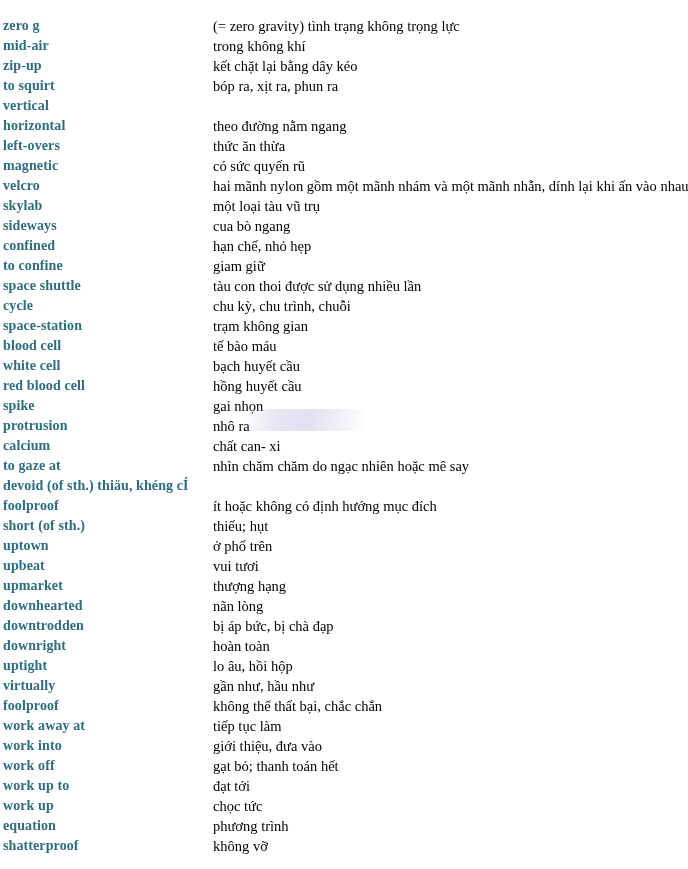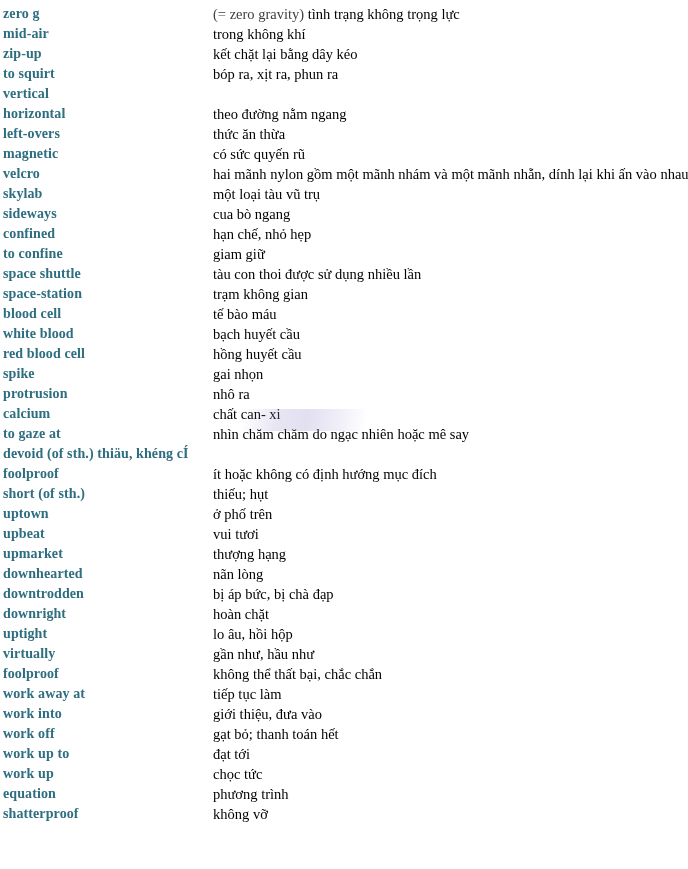--- a/index.html
+++ b/index.html
@@ -11,21 +11,21 @@
   body {
     width: 688px;
     height: 869px;
     overflow: hidden;
     font-family: "Liberation Serif", "DejaVu Serif", serif;
     -webkit-font-smoothing: none;
   }
   #glossary {
     position: relative;
     width: 688px;
-    padding-top: 4px;
+    padding-top: 16px;
     box-sizing: border-box;
   }
   .entry-row {
     position: relative;
     height: 20px;
     line-height: 20px;
     white-space: nowrap;
     overflow: visible;
   }
   .term {
@@ -39,21 +39,21 @@
   }
   .definition {
     position: absolute;
     left: 213px;
     top: 0;
     font-size: 14.5px;
     color: #000000;
     font-weight: normal;
   }
   .definition .alt {
-    color: #404040;
+    color: #000000;
   }
   .smudge {
     position: absolute;
     left: 243px;
     top: 409px;
     width: 122px;
     height: 22px;
     background: linear-gradient(100deg,
         rgba(150,140,205,0.00) 0%,
         rgba(150,140,205,0.22) 28%,
@@ -116,29 +116,33 @@
     </div>
     <div class="entry-row">
       <span class="term">to confine</span>
       <span class="definition"><span>giam giữ</span><span class="alt"></span><span></span></span>
     </div>
     <div class="entry-row">
       <span class="term">space shuttle</span>
       <span class="definition"><span>tàu con thoi được sử dụng nhiều lần</span><span class="alt"></span><span></span></span>
     </div>
     <div class="entry-row">
+      <span class="term">cycle</span>
+      <span class="definition"><span>chu kỳ, chu trình, chuỗi</span><span class="alt"></span><span></span></span>
+    </div>
+    <div class="entry-row">
       <span class="term">space-station</span>
       <span class="definition"><span>trạm không gian</span><span class="alt"></span><span></span></span>
     </div>
     <div class="entry-row">
       <span class="term">blood cell</span>
       <span class="definition"><span>tế bào máu</span><span class="alt"></span><span></span></span>
     </div>
     <div class="entry-row">
-      <span class="term">white blood</span>
+      <span class="term">white cell</span>
       <span class="definition"><span>bạch huyết cầu</span><span class="alt"></span><span></span></span>
     </div>
     <div class="entry-row">
       <span class="term">red blood cell</span>
       <span class="definition"><span>hồng huyết cầu</span><span class="alt"></span><span></span></span>
     </div>
     <div class="entry-row">
       <span class="term">spike</span>
       <span class="definition"><span>gai nhọn</span><span class="alt"></span><span></span></span>
     </div>
@@ -181,21 +185,21 @@
     <div class="entry-row">
       <span class="term">downhearted</span>
       <span class="definition"><span>nãn lòng</span><span class="alt"></span><span></span></span>
     </div>
     <div class="entry-row">
       <span class="term">downtrodden</span>
       <span class="definition"><span>bị áp bức, bị chà đạp</span><span class="alt"></span><span></span></span>
     </div>
     <div class="entry-row">
       <span class="term">downright</span>
-      <span class="definition"><span>hoàn chặt</span><span class="alt"></span><span></span></span>
+      <span class="definition"><span>hoàn toàn</span><span class="alt"></span><span></span></span>
     </div>
     <div class="entry-row">
       <span class="term">uptight</span>
       <span class="definition"><span>lo âu, hồi hộp</span><span class="alt"></span><span></span></span>
     </div>
     <div class="entry-row">
       <span class="term">virtually</span>
       <span class="definition"><span>gần như, hầu như</span><span class="alt"></span><span></span></span>
     </div>
     <div class="entry-row">

